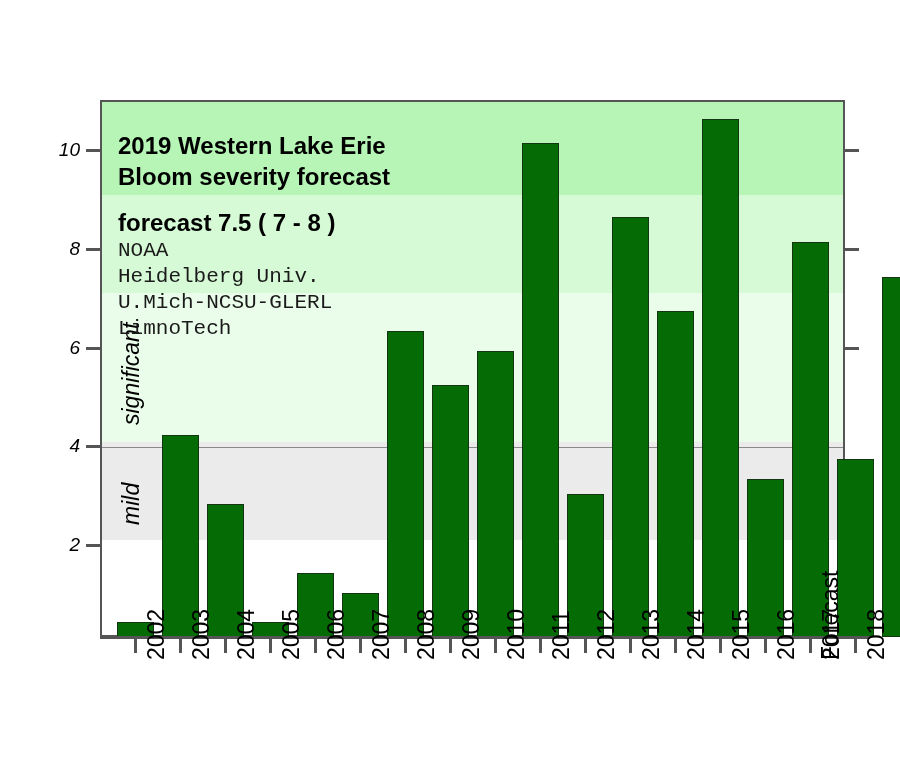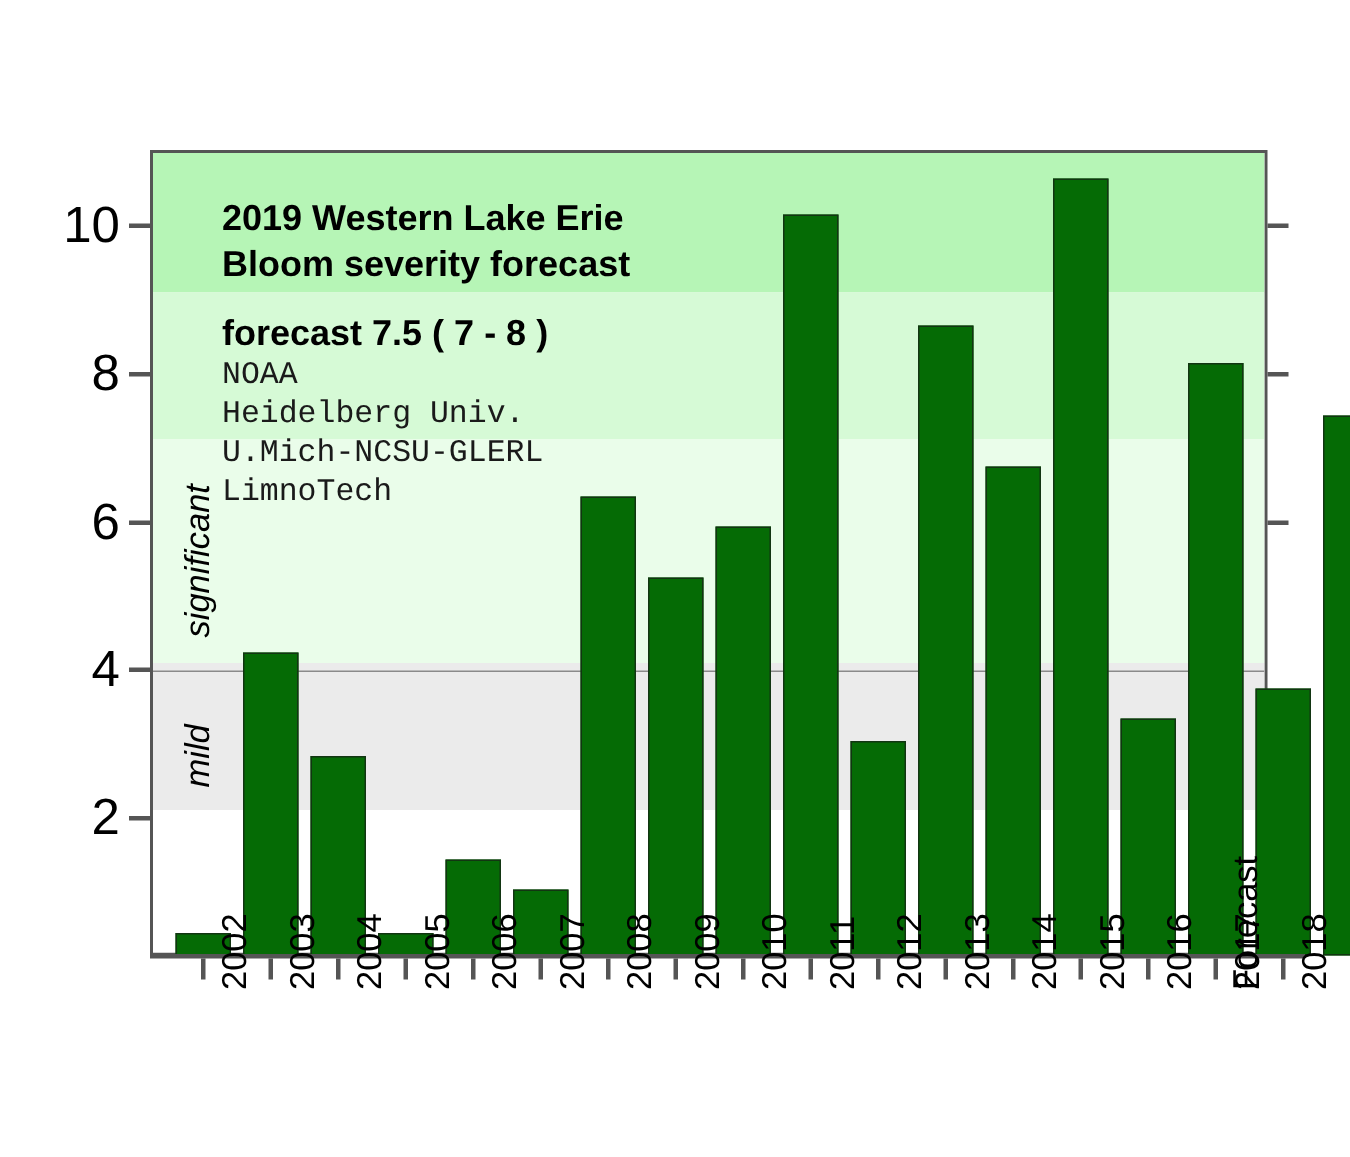--- a/index.html
+++ b/index.html
@@ -29,44 +29,45 @@
     background:#056b05;
     border:1.5px solid #123512;
     box-sizing:border-box;
   }
 
   
   .axis-line{position:absolute;background:#555555;}
   .tick{position:absolute;background:#555555;}
   .ytick-label{
     position:absolute;
-    font-size:34px;color:#000000;
+    font-size:19px;color:#000000;
     text-align:right;width:60px;
     line-height:26px;
+    font-style:italic;
   }
   .xtick-label{
     position:absolute;
     font-size:23px;color:#000000;
     transform-origin:left top;
     transform:rotate(-90deg);
     white-space:nowrap;
     line-height:23px;
   }
 
   
   .band-label{
     position:absolute;
     font-size:23px;font-style:italic;color:#000000;
     transform-origin:left top;
     transform:rotate(-90deg);
     white-space:nowrap;
   }
 
   
-  .title-block{position:absolute;left:148px;top:130px;width:460px;}
+  .title-block{position:absolute;left:118px;top:130px;width:460px;}
   .title-line{font-size:24px;font-weight:bold;color:#000000;line-height:31px;white-space:nowrap;}
   .sub-line{font-size:21px;color:#1a1a1a;line-height:26px;white-space:nowrap;font-family:Liberation Mono, monospace;}
 </style>
 </head>
 <body>
 
 <div id="chart-root">
 
   <div class="plot-frame">
 

